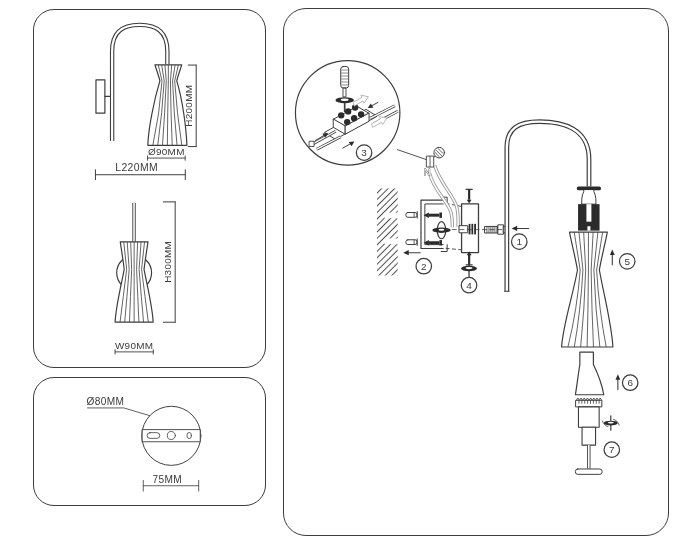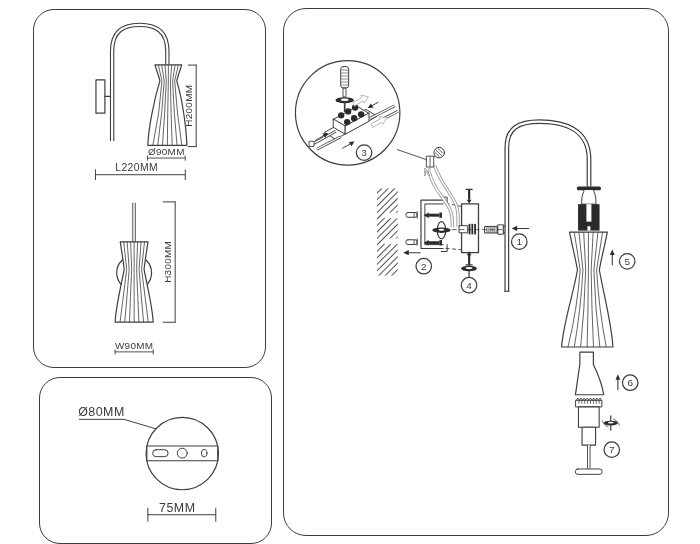--- a/index.html
+++ b/index.html
@@ -88,21 +88,21 @@
     <text class="dimS" transform="translate(170.9 262.5) rotate(-90)" x="0" y="0">H300MM</text>
   </g>
 
   <g>
     <path d="M114.8 353.3 H153.3 M114.8 351.1 V355.5 M153.3 351.1 V355.5" class="ln" style="stroke-width:0.9"></path>
     <text class="dimS" x="134" y="350.6">W90MM</text>
   </g>
 </svg>
 </div>
 
-<div class="panel" style="left:39px;top:377px;width:233px;height:167px;border-radius:21px;">
+<div class="panel" style="left:33px;top:377px;width:233px;height:129px;border-radius:21px;">
 <svg viewBox="33 377 233 157">
   <g>
     <text class="dimB" x="95" y="410.5">Ø80MM</text>
     <path d="M72.8 414 H117.8 L150.6 423.8" class="ln" style="stroke-width:1"></path>
   </g>
 
   <g>
     <circle cx="176.5" cy="448.5" r="36.5" class="lnf"></circle>
     <rect x="140.8" y="440.8" width="71.4" height="15" class="lnf" style="stroke-width:1.1"></rect>
     <rect x="146.6" y="444.6" width="15.6" height="7" rx="3.5" class="ln" style="stroke-width:1"></rect>

